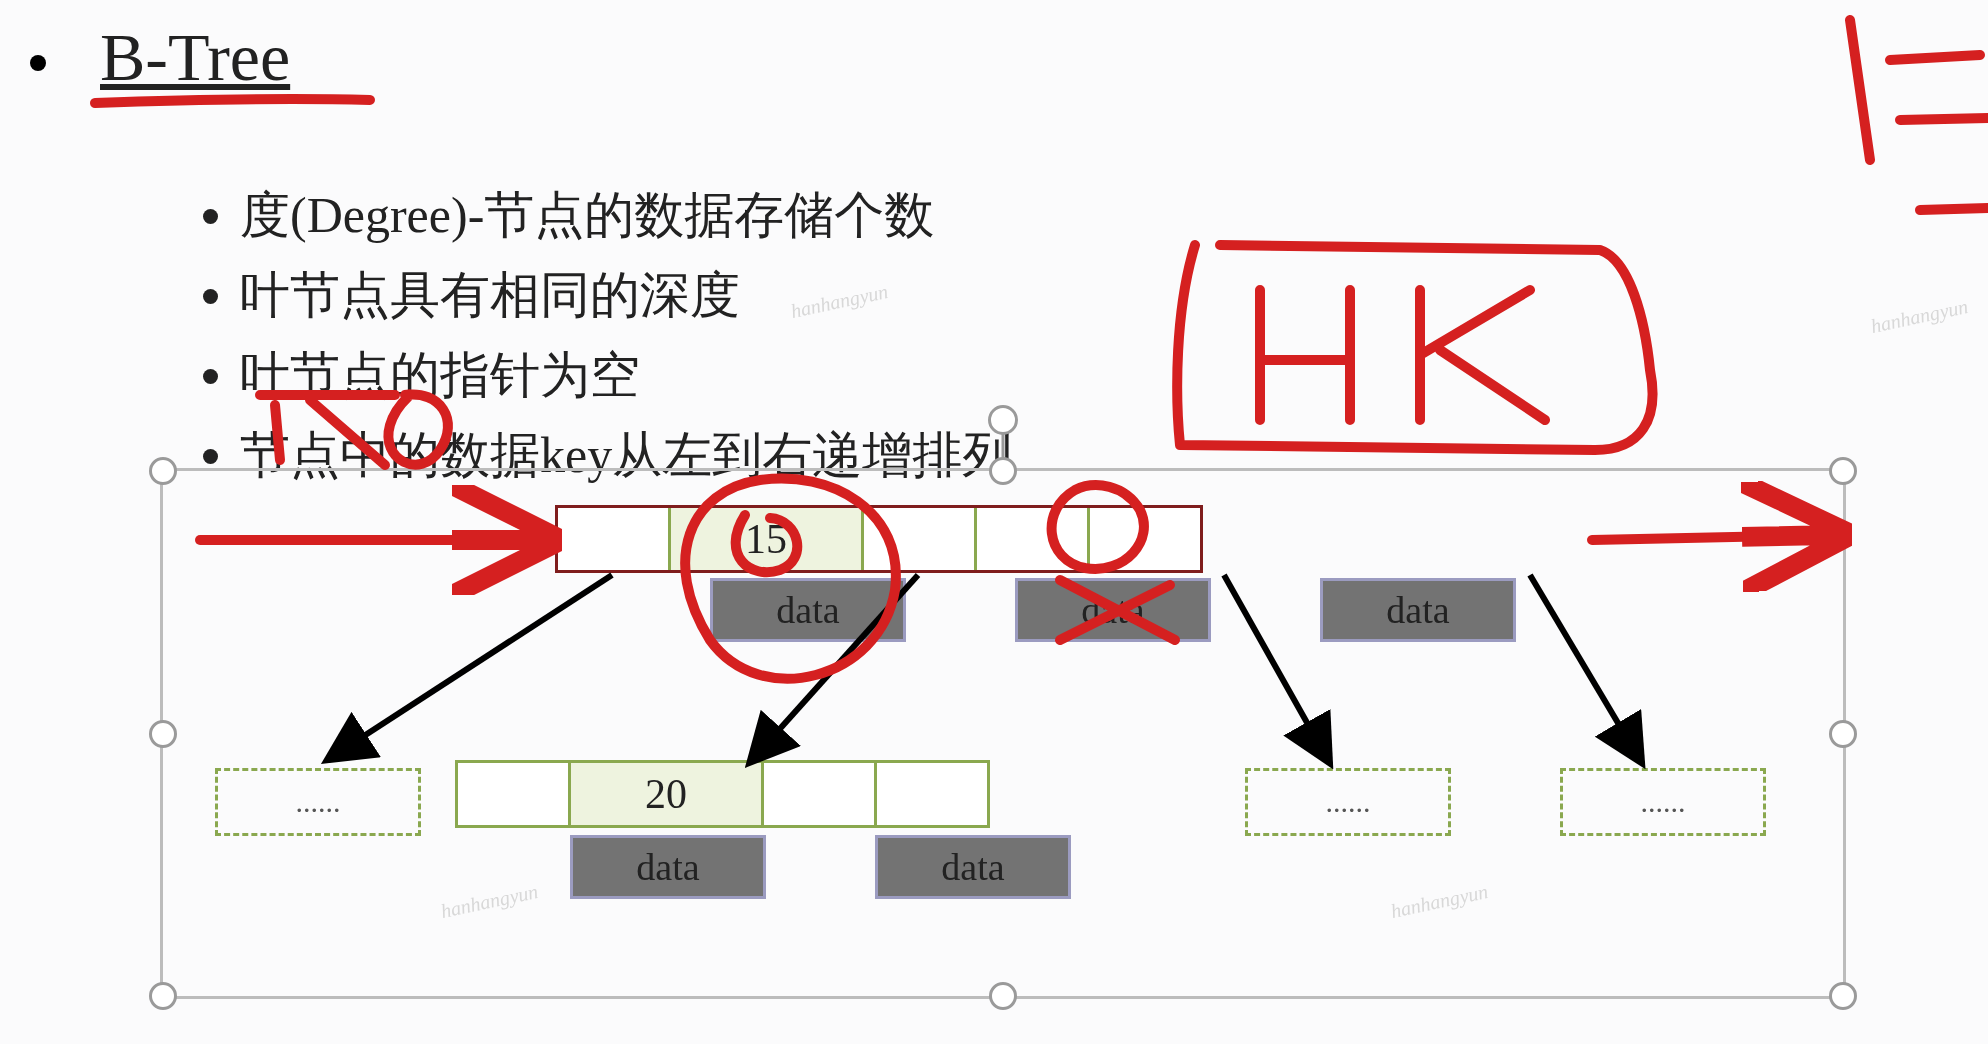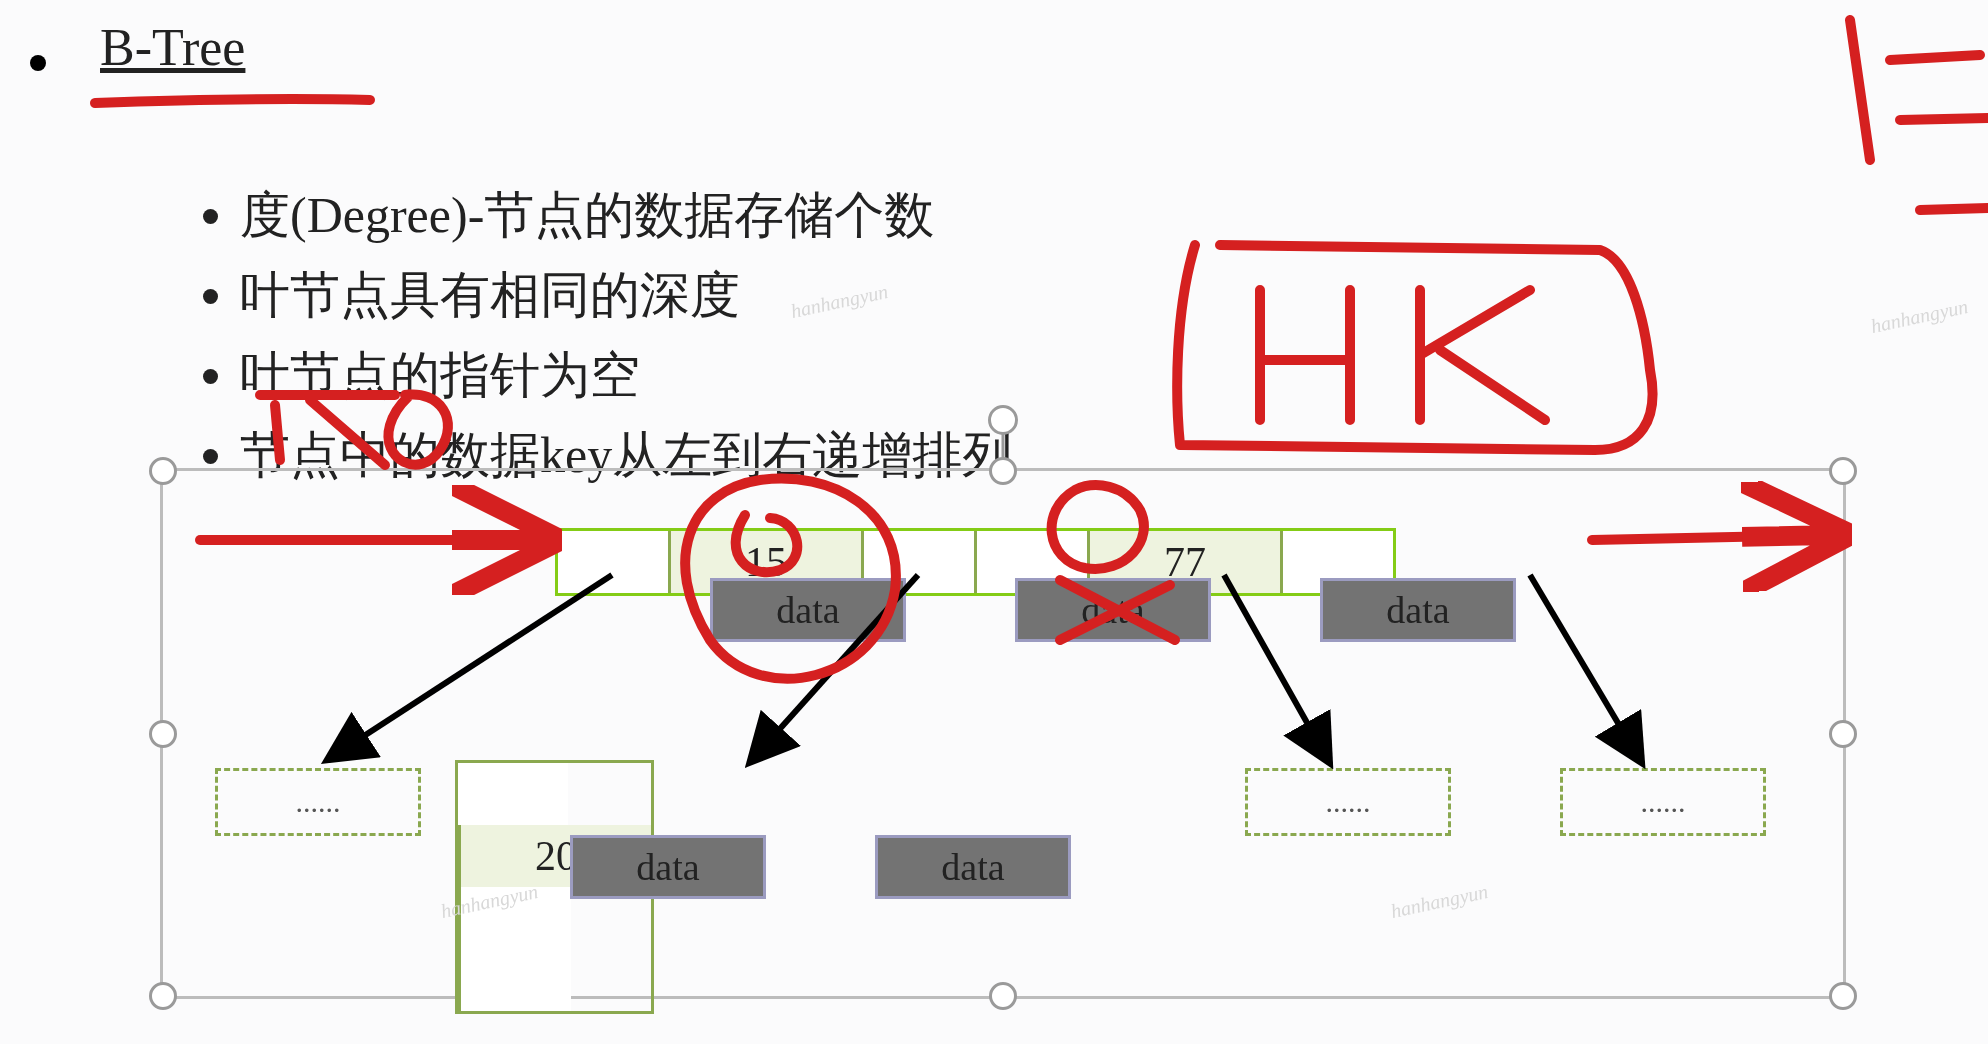--- a/index.html
+++ b/index.html
@@ -21,21 +21,21 @@
   
   .title-dot {
     position: absolute;
     left: 30px; top: 55px;
     width: 16px; height: 16px;
     background: #000; border-radius: 50%;
   }
   .title {
     position: absolute;
     left: 100px; top: 18px;
-    font-size: 52px;
+    font-size: 68px;
     text-decoration: underline;
     font-family: "SimSun", serif;
   }
   .bullets {
     position: absolute;
     left: 140px; top: 125px;
     font-size: 50px;
     line-height: 1.6;
   }
   .bullets li { list-style: disc; margin-left: 60px; }
@@ -75,23 +75,23 @@
     position: absolute;
     left: 50%; top: -42px;
     width: 3px; height: 30px;
     background: #9a9a9a;
     transform: translateX(-50%);
   }
 
   
   .root-row {
     position: absolute;
-    left: 555px; top: 528px;
+    left: 555px; top: 505px;
     display: flex;
-    border: 3px solid #84cc16;
+    border: 3px solid #7f1d1d;
   }
   .cell {
     height: 62px;
     display: flex; align-items: center; justify-content: center;
     font-size: 42px;
     border-left: 3px solid #8aa84f;
   }
   .cell:first-child { border-left: none; }
   .ptr  { width: 110px; background: #ffffff; }
   .key  { width: 190px; background: #eef3df; font-family: Georgia, serif; }
@@ -105,21 +105,20 @@
     font-size: 38px;
     font-family: Georgia, serif;
   }
 
   
   .child-row {
     position: absolute;
     left: 455px; top: 760px;
     display: flex;
     border: 3px solid #8aa84f;
-    flex-direction: column;
   }
 
   
   .dots {
     position: absolute;
     width: 200px; height: 62px;
     border: 3px dashed #8aa84f;
     display: flex; align-items: center; justify-content: center;
     font-size: 30px; color: #555;
   }
@@ -165,21 +164,20 @@
     <div class="handle bl"></div>
     <div class="handle bm"></div>
     <div class="handle br"></div>
   </div>
 
   <div class="root-row">
     <div class="cell ptr"></div>
     <div class="cell key">15</div>
     <div class="cell ptr"></div>
     <div class="cell ptr"></div>
-    <div class="cell key">77</div>
     <div class="cell ptr"></div>
   </div>
 
   <div class="databox" style="left:710px; top:578px;">data</div>
   <div class="databox" style="left:1015px; top:578px;">data</div>
   <div class="databox" style="left:1320px; top:578px;">data</div>
 
   <div class="child-row">
     <div class="cell ptr"></div>
     <div class="cell key">20</div>

